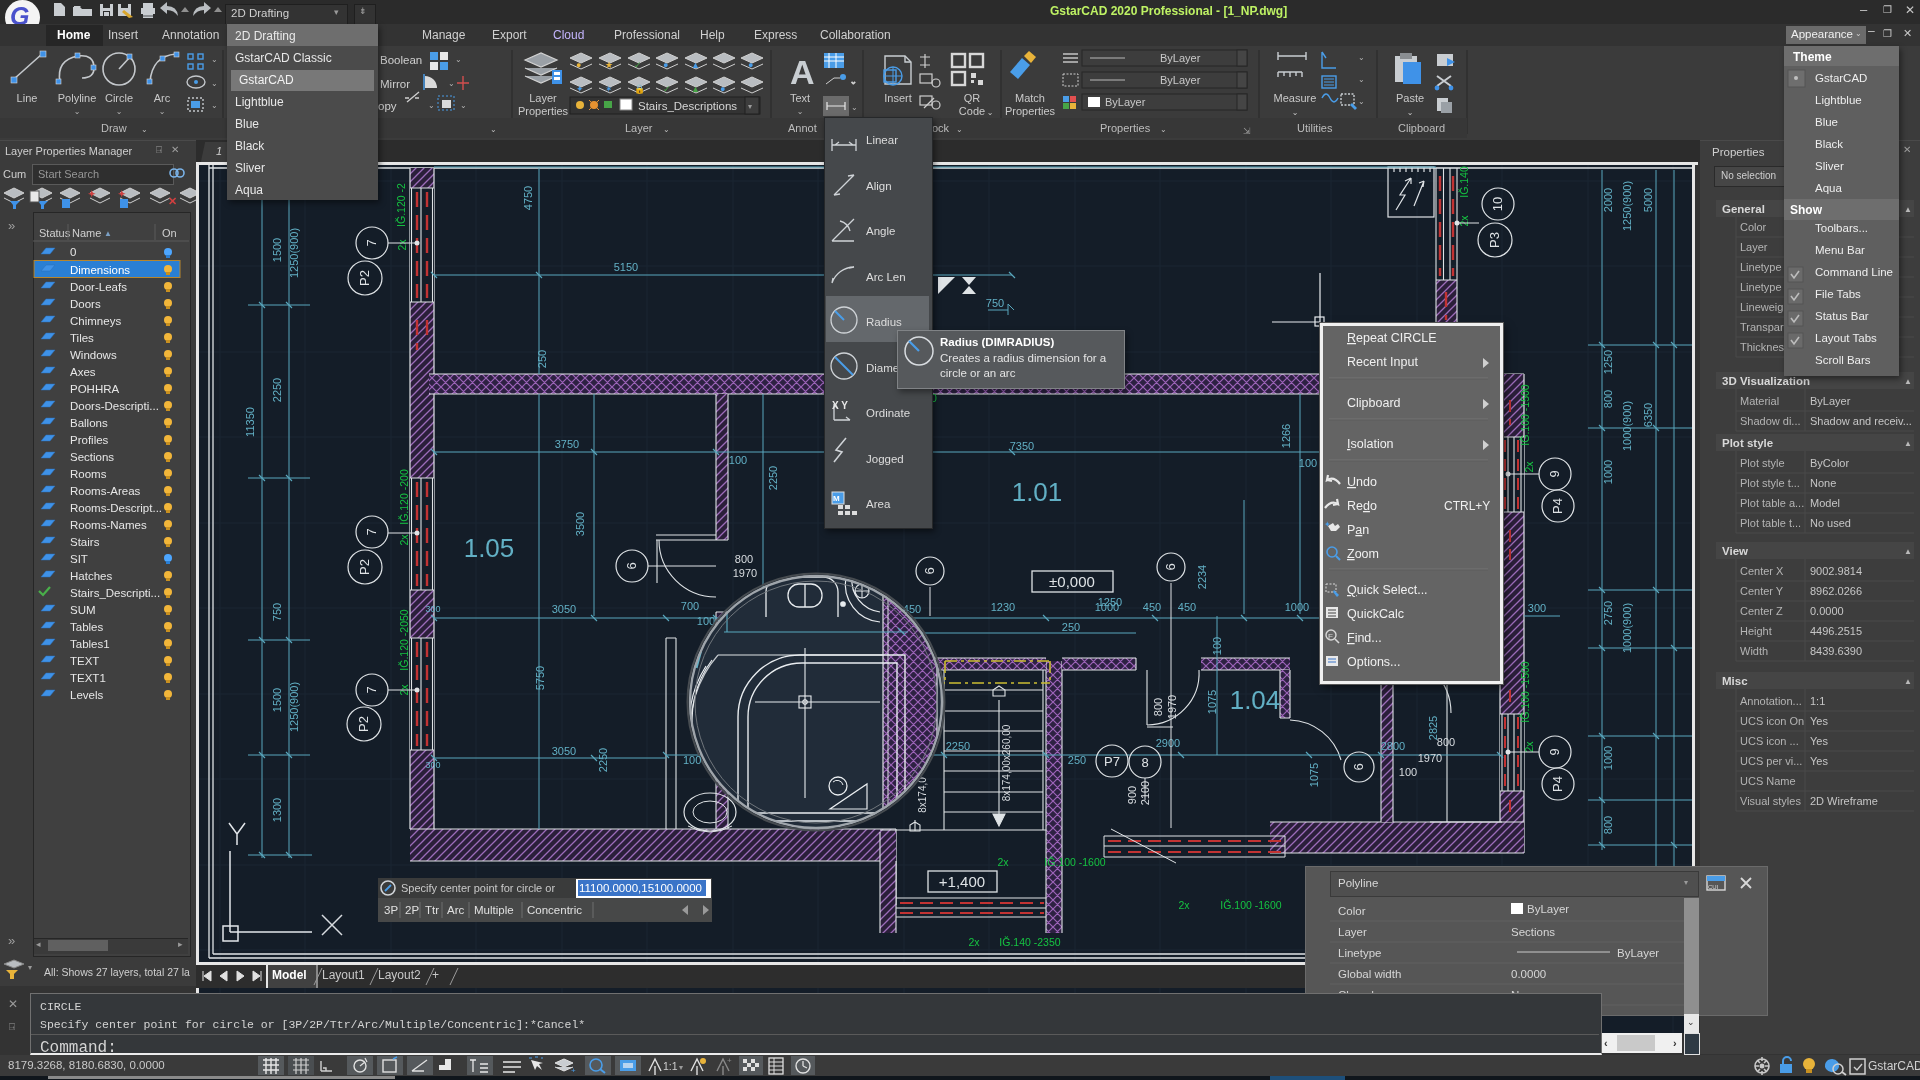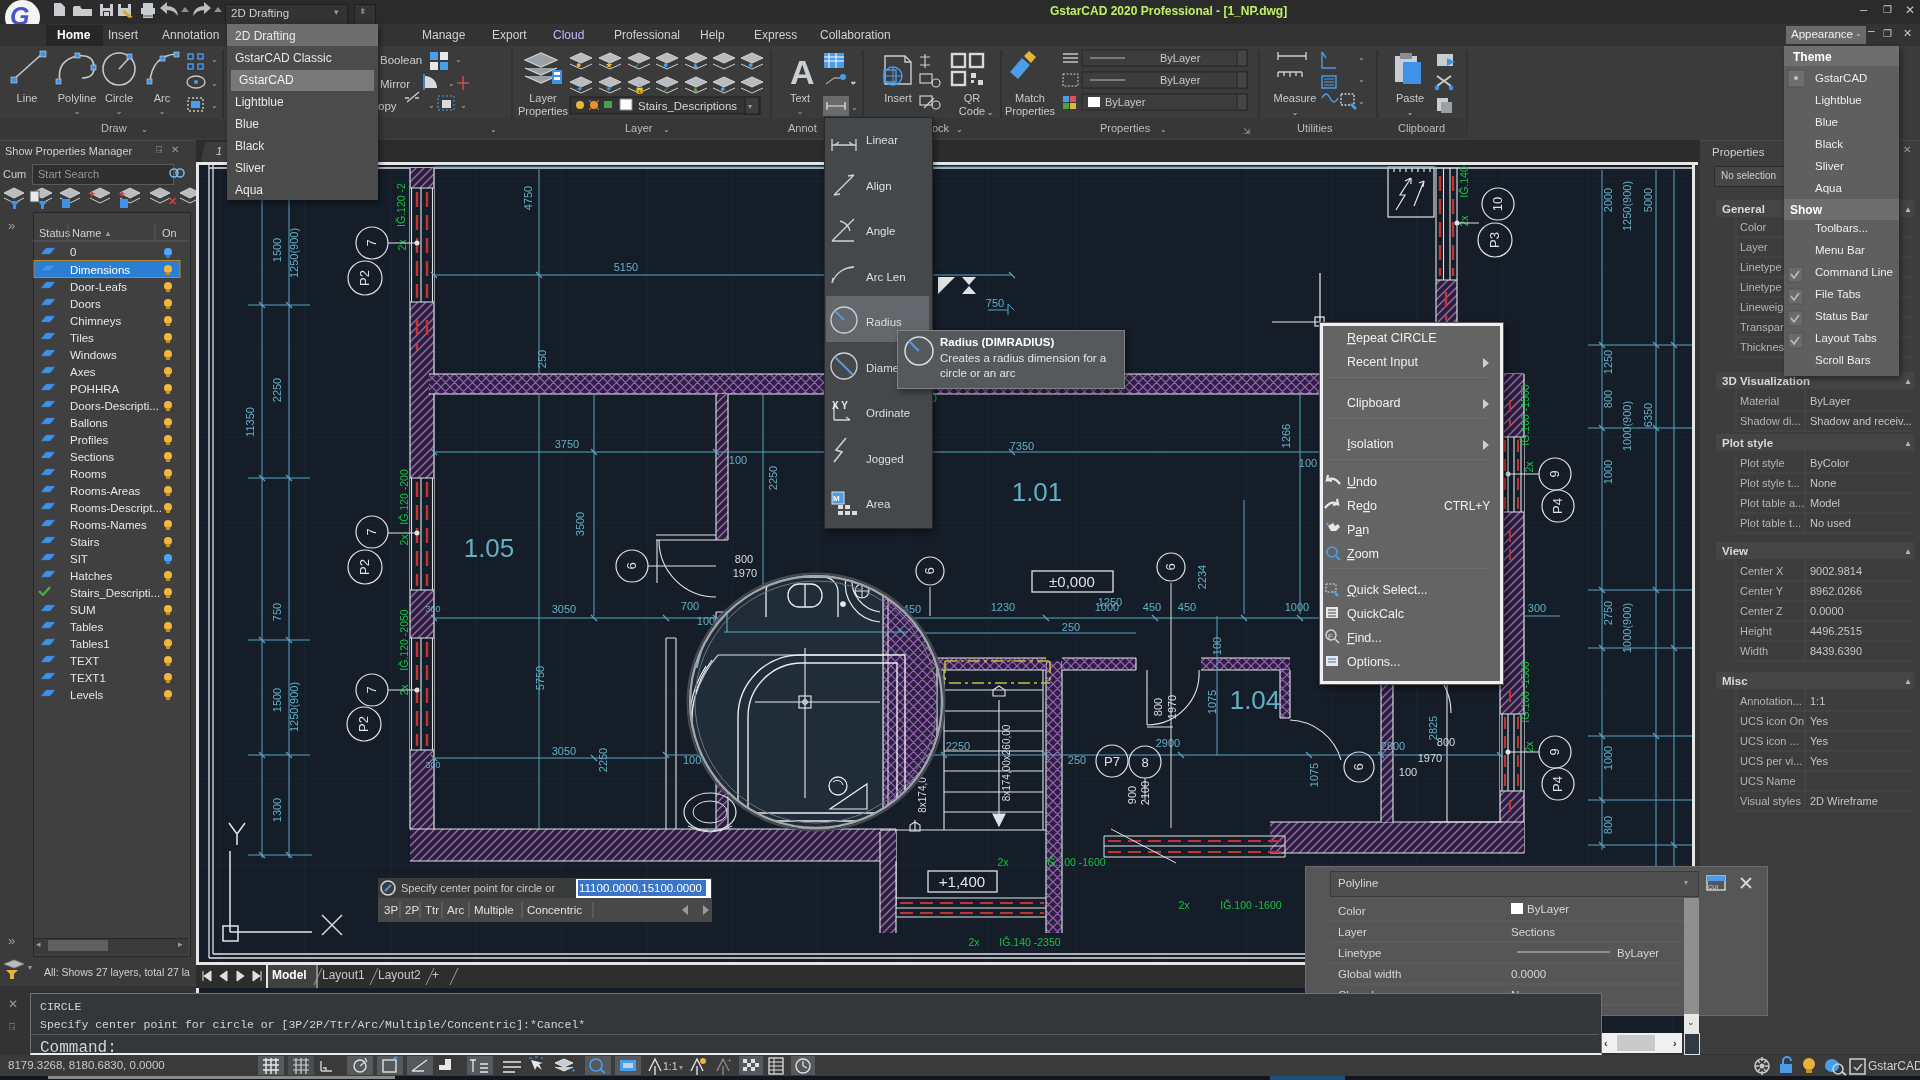--- a/index.html
+++ b/index.html
@@ -325,21 +325,21 @@
 </svg>
 
 <div class="abs" style="left:1786px;top:26px;width:80px;height:18px;background:#6b6b6b;"></div>
 <div class="t" style="left:1791px;top:28px;color:#f0f0f0;font-size:11.5px;">Appearance</div>
 <div class="t" style="left:1855px;top:29px;color:#d0d0d0;font-size:8px;">⌄</div>
 <div class="t" style="left:1868px;top:24px;color:#c8c8c8;font-size:12px;">–</div>
 <div class="t" style="left:1883px;top:28px;color:#c8c8c8;font-size:10px;">❐</div>
 <div class="t" style="left:1903px;top:27px;color:#c8c8c8;font-size:11px;">✕</div>
 
 <div class="abs" style="left:0;top:140px;width:196px;height:845px;background:#3b3b3b;border-top:1px solid #4a4a4a;"></div>
-<div class="t" style="left:5px;top:145px;color:#cfcfcf;font-size:11px;">Show Properties Manager</div>
+<div class="t" style="left:5px;top:145px;color:#cfcfcf;font-size:11px;">Layer Properties Manager</div>
 <div class="t" style="left:156px;top:144px;color:#9f9f9f;font-size:10px;">⍈</div>
 <div class="t" style="left:171px;top:144px;color:#9f9f9f;font-size:10px;">✕</div>
 <div class="t" style="left:3px;top:168px;color:#cfcfcf;font-size:11px;">Cum</div>
 <div class="abs" style="left:32px;top:164px;width:140px;height:19px;background:#2f2f2f;border:1px solid #5a5a5a;"></div>
 <div class="t" style="left:38px;top:168px;color:#969696;font-size:11px;">Start Search</div>
 <svg class="abs" style="left:168px;top:165px" width="20" height="18">
   <circle cx="6" cy="8" r="4" fill="none" stroke="#7ab3e8" stroke-width="1.6"></circle>
   <circle cx="12" cy="8" r="4" fill="none" stroke="#7ab3e8" stroke-width="1.6"></circle>
 </svg>
 

